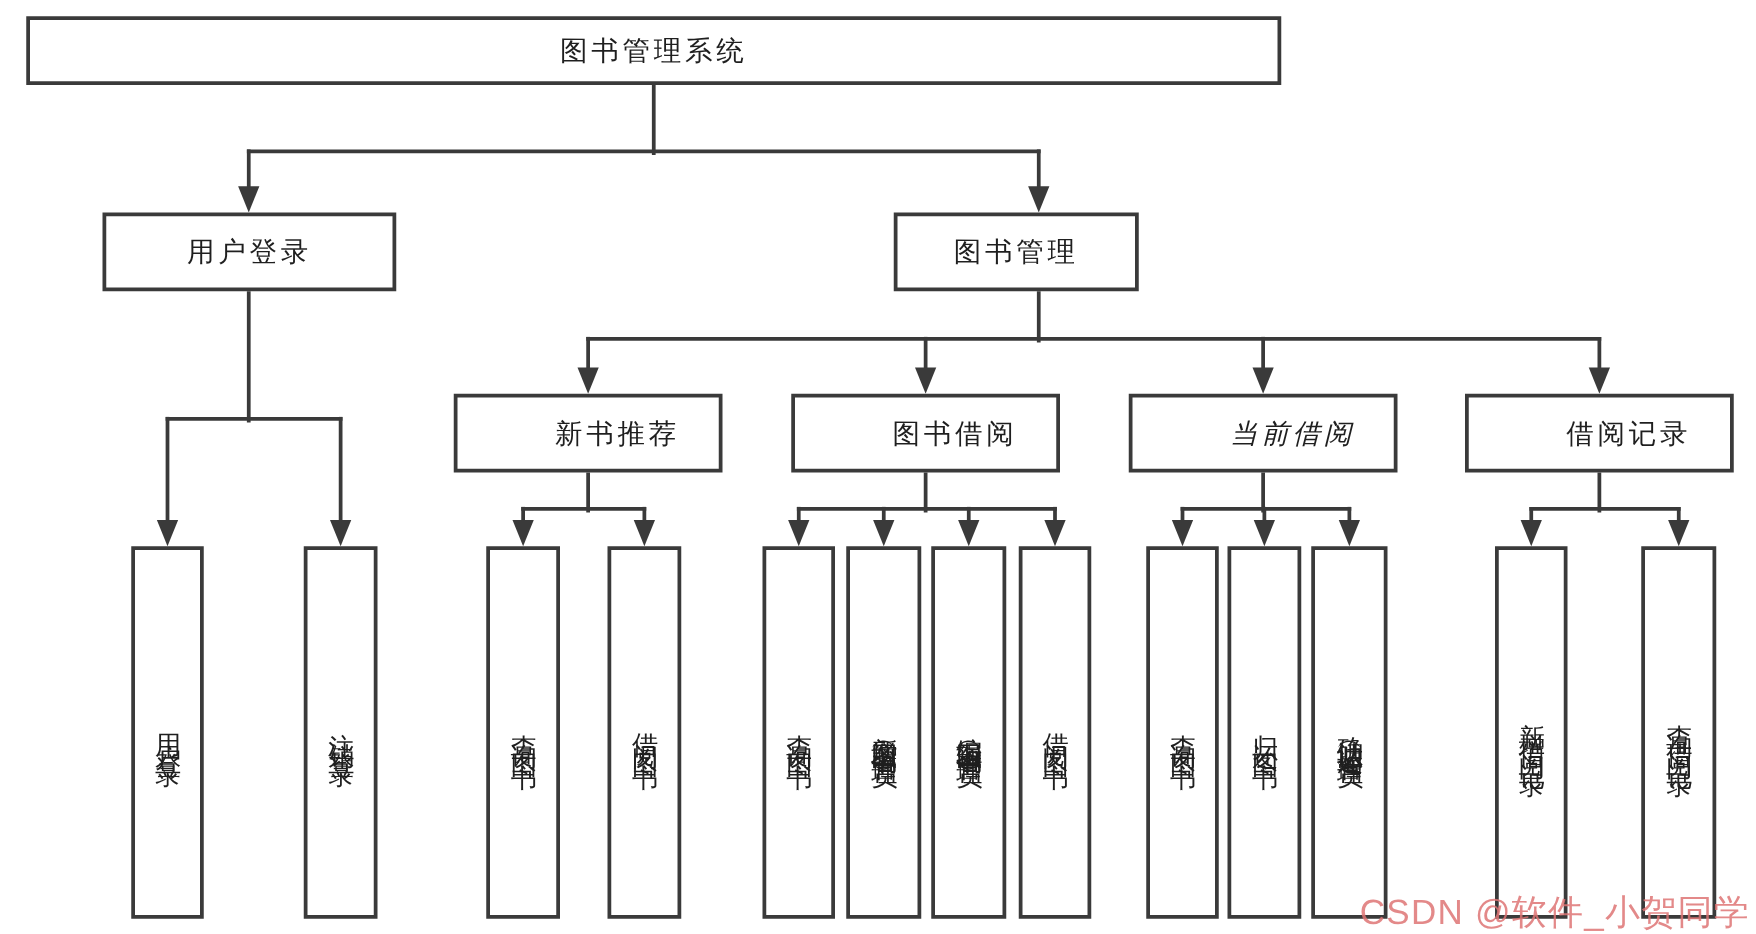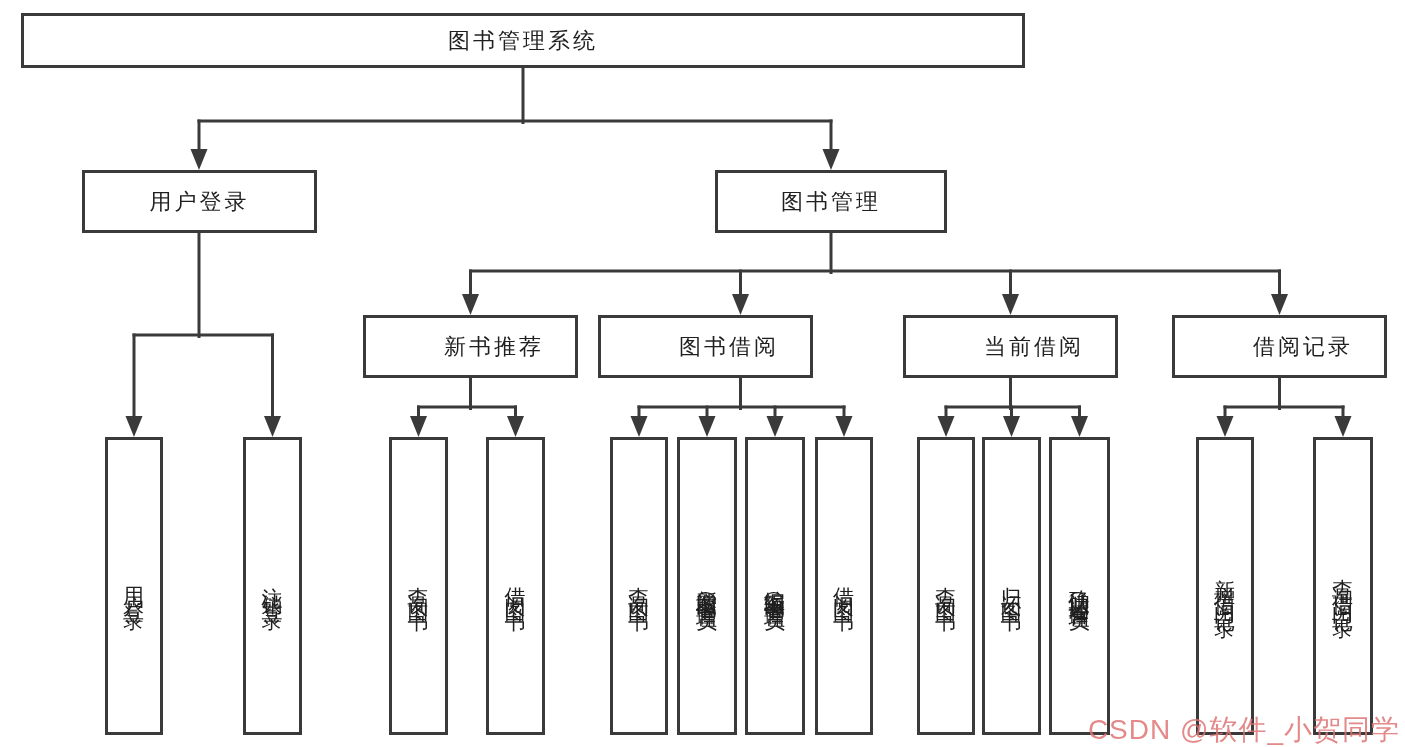--- a/index.html
+++ b/index.html
@@ -113,25 +113,25 @@
       <polygon class="arrowhead" points="1003,416 1020,416 1011.5,437"></polygon>
       <polygon class="arrowhead" points="1071,416 1088,416 1079.5,437"></polygon>
       <polygon class="arrowhead" points="1216.5,416 1233.5,416 1225,437"></polygon>
       <polygon class="arrowhead" points="1334.5,416 1351.5,416 1343,437"></polygon>
     </g>
   </svg>
 
   <div class="node hnode root">图书管理系统</div>
 
   <div class="node hnode lvl2" style="left:82px;">用户登录</div>
-  <div class="node hnode lvl2" style="left:715px; width:232px;">图书管理</div>
+  <div class="node hnode lvl2" style="left:715px; width:196px;">图书管理</div>
 
   <div class="node hnode lvl3" style="left:363px;">新书推荐</div>
-  <div class="node hnode lvl3" style="left:598px;">图书借阅</div>
-  <div class="node hnode lvl3" style="left:903px;">当前借阅</div>
+  <div class="node hnode lvl3" style="left:633px;">图书借阅</div>
+  <div class="node hnode lvl3" style="left:903px;font-style:italic;">当前借阅</div>
   <div class="node hnode lvl3" style="left:1172px;">借阅记录</div>
 
   <div class="node vnode" style="left:105px; width:58px;">
     <span>用户登录</span>
   </div>
   <div class="node vnode" style="left:243px; width:59px;">
     <span>注销登录</span>
   </div>
 
   <div class="node vnode" style="left:389px; width:59px;">

